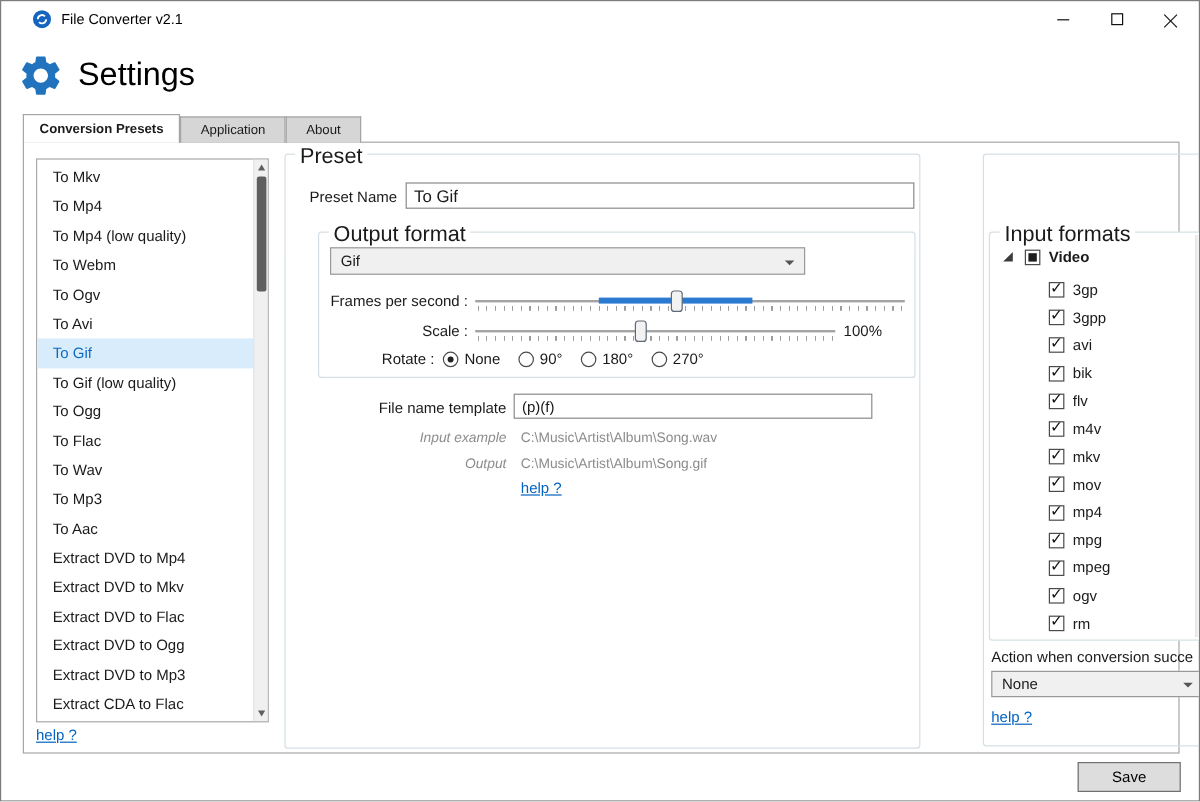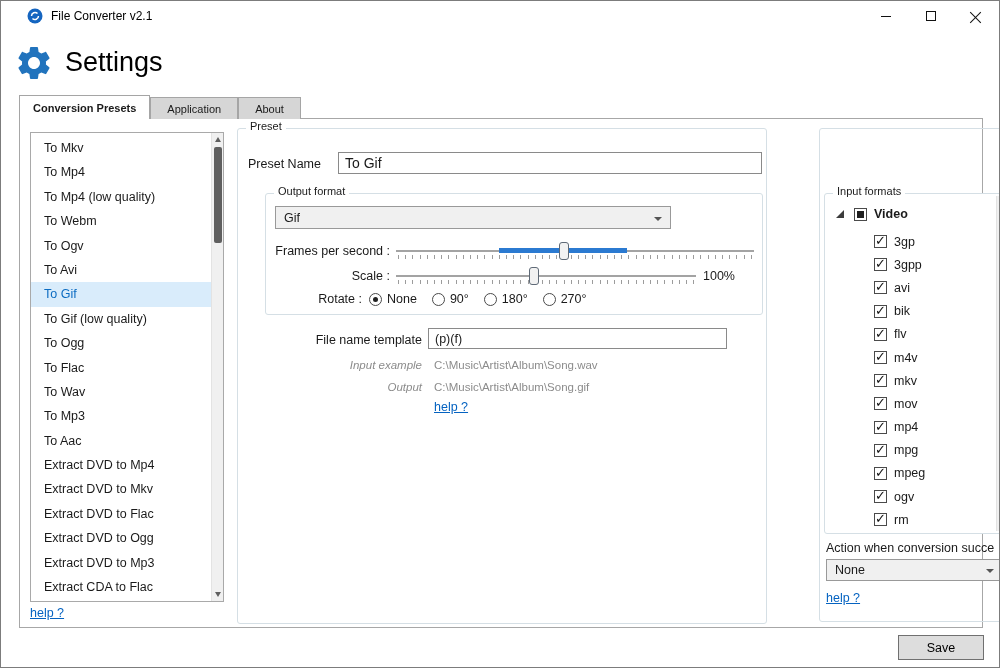--- a/index.html
+++ b/index.html
@@ -44,24 +44,24 @@
   .scroll-arrow.down::after { content:""; border-left:3.5px solid transparent; border-right:3.5px solid transparent; border-top:5px solid #5f5f5f; }
   .scroll-thumb { position:absolute; left:2px; width:8px; border-radius:2px; }
   .scroll-thumb.dark { top:14px; height:96px; background:#5f5f5f; }
   .scroll-thumb.light { top:15px; height:232px; background:#c6c6c6; }
 
   .help-link { color:#0563c1; text-decoration:underline; font-size:12.5px; cursor:pointer; display:inline-block; }
   .help-left { position:absolute; left:10px; top:487px; }
 
   
   .gb { position:absolute; border:1px solid #d5dfe5; border-radius:3px; background:#fff; }
-  .gb-label { position:absolute; top:-9px; left:8px; background:#fff; padding:0 4px; font-size:11px; color:#1a1a1a; white-space:nowrap; }
+  .gb-label { position:absolute; top:-9px; left:8px; background:#fff; padding:0 4px; font-size:18px; color:#1a1a1a; white-space:nowrap; }
 
   .preset-group { left:217px; top:9px; width:530px; height:496px; }
-  .name-label { position:absolute; left:10px; top:28px; }
+  .name-label { position:absolute; left:20px; top:28px; }
   .textbox { position:absolute; border:1px solid #8a8a8a; background:#fff; padding:0 6px; font-family:"Liberation Sans","DejaVu Sans",sans-serif; color:#1a1a1a; }
   .name-input { left:100px; top:23px; width:424px; height:22px; font-size:14px; }
 
   .output-group { left:27px; top:64px; width:498px; height:122px; }
   .select { position:absolute; border:1px solid #999; background:#f0f0f0; display:flex; align-items:center; padding:0 8px; font-size:12.5px; }
   .select-chevron { position:absolute; right:8px; top:50%; margin-top:-1px; border-left:4px solid transparent; border-right:4px solid transparent; border-top:4px solid #555; }
   .format-select { left:9px; top:12px; width:396px; height:23px; }
 
   .row-label { position:absolute; text-align:right; line-height:20px; white-space:nowrap; }
   .fps-label { left:0; top:47px; width:124px; }

